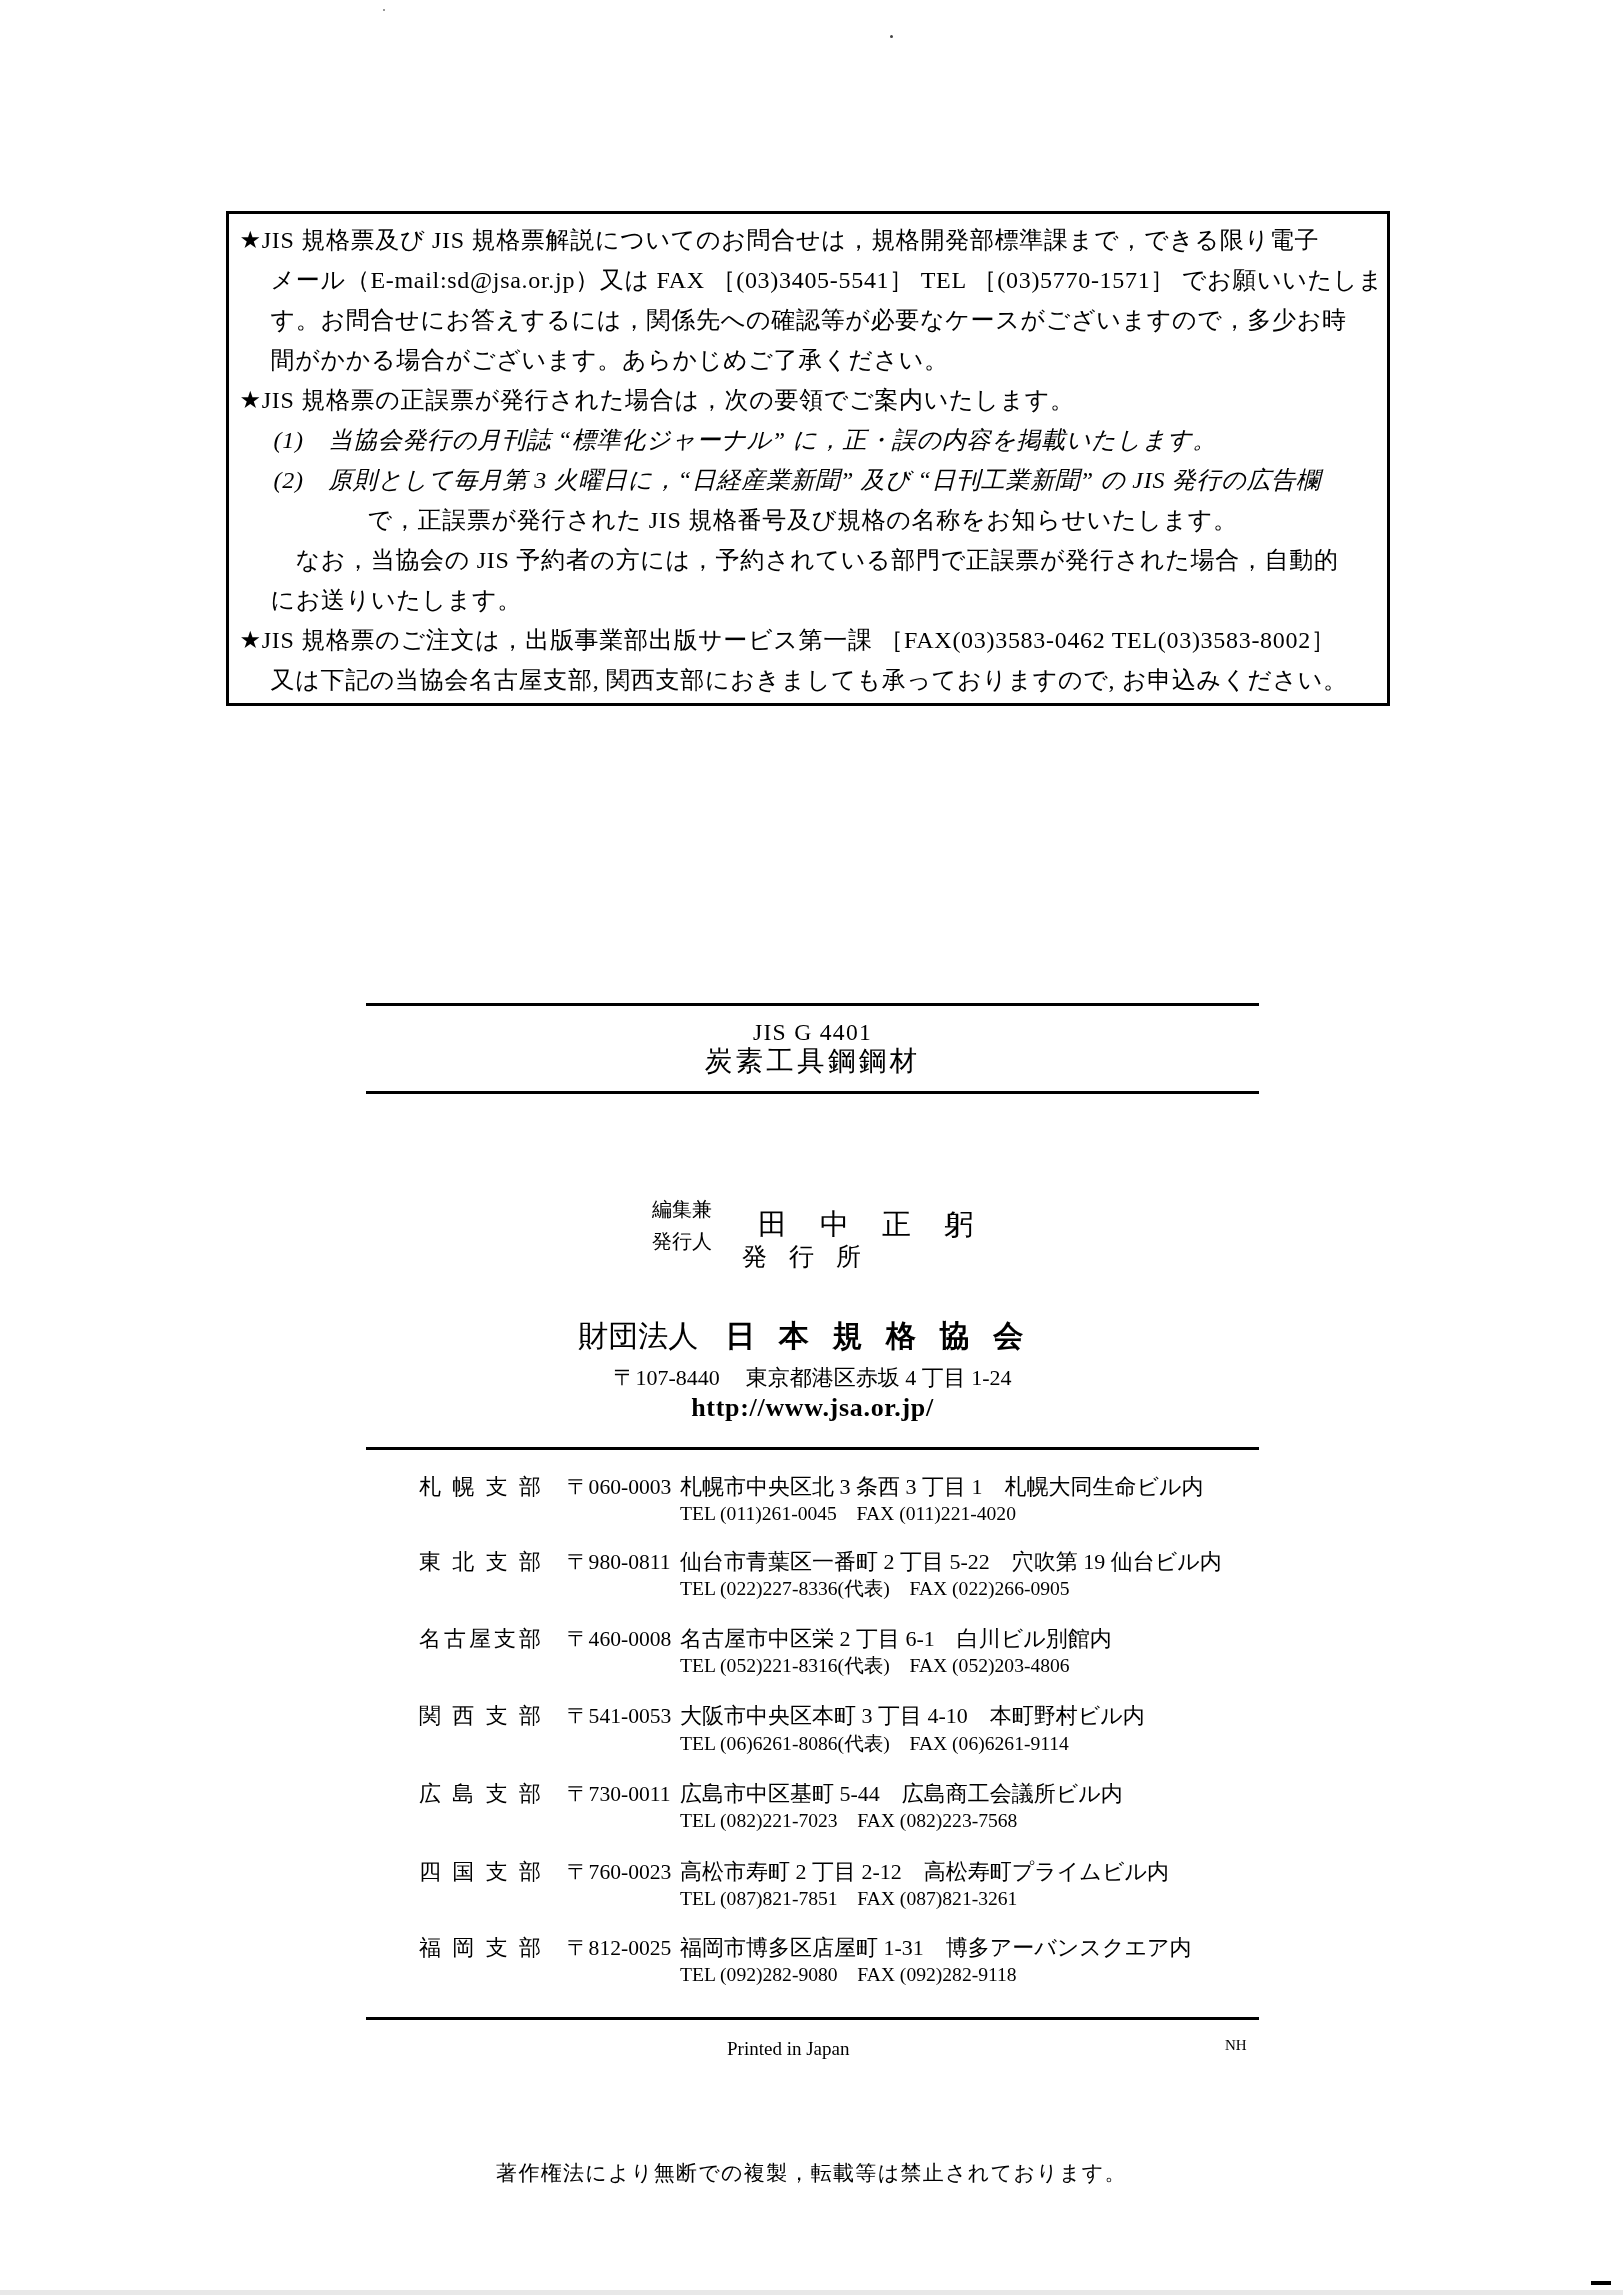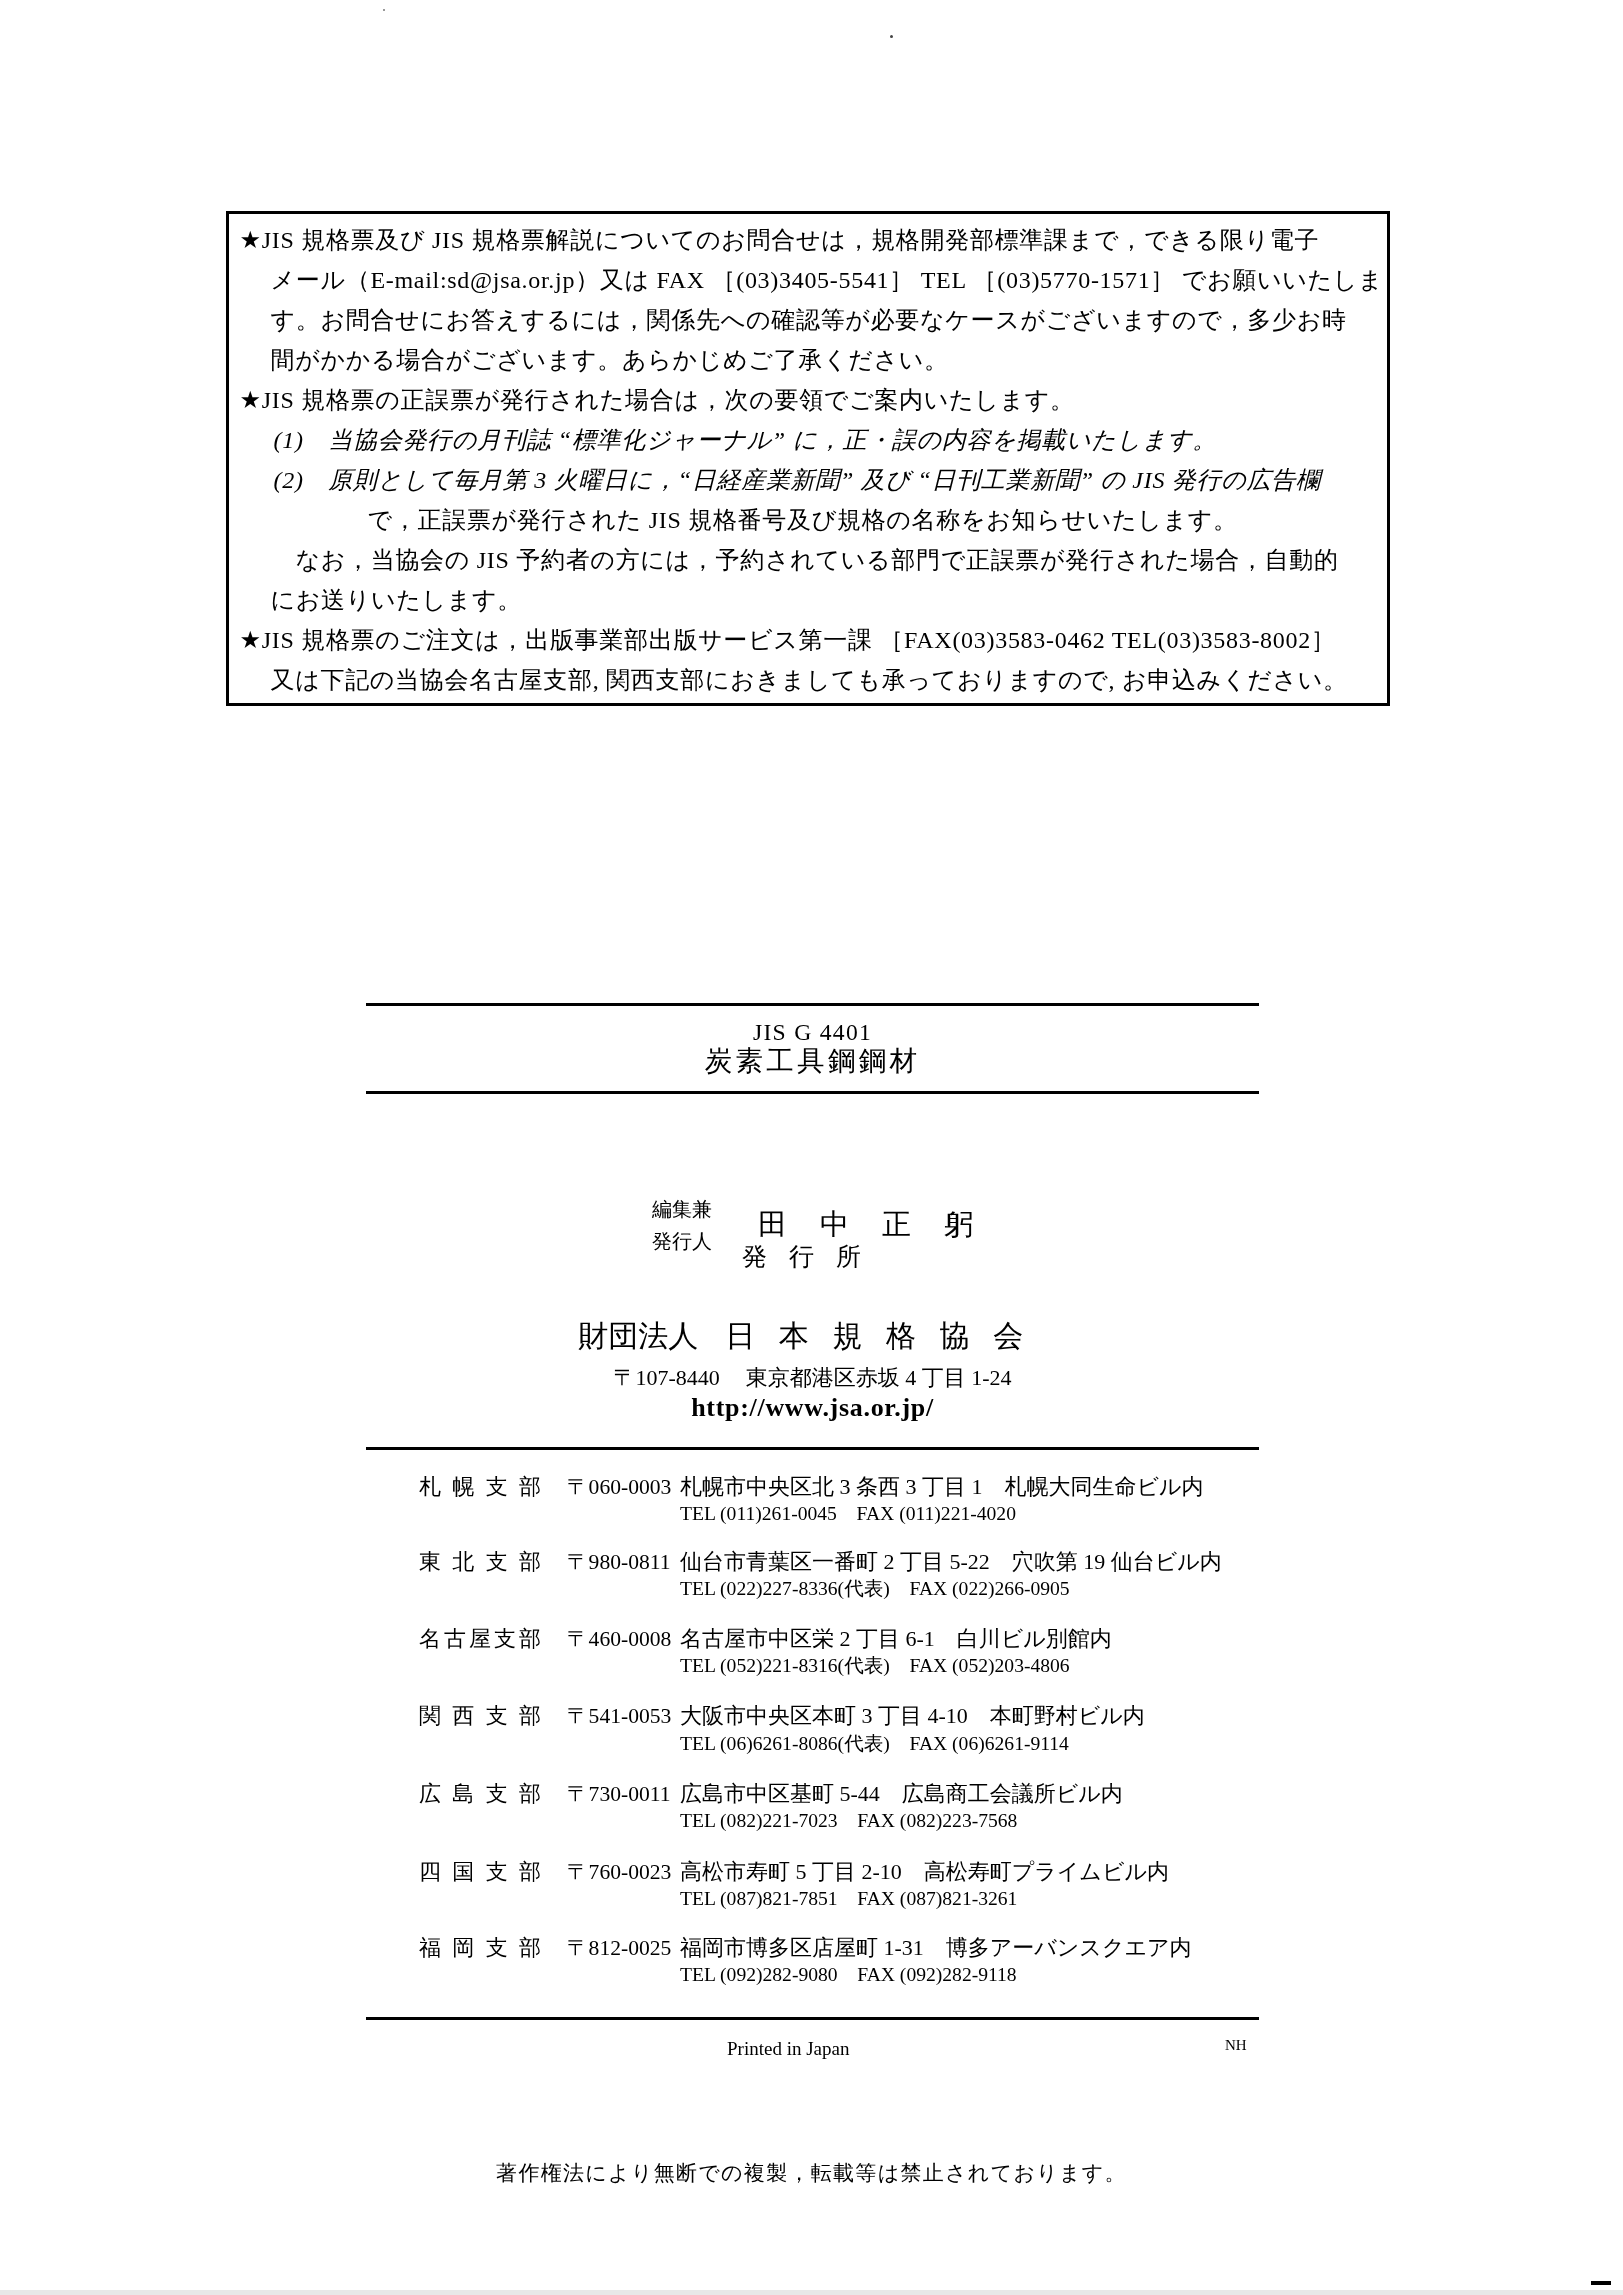--- a/index.html
+++ b/index.html
@@ -44,21 +44,21 @@
     text-align: center;
     line-height: 1.15;
     white-space: nowrap;
   }
   .std-num   { font-size: 23.6px; letter-spacing: 1.3px; }
   .std-title { font-size: 27.5px; letter-spacing: 3.3px; }
   .edition   { font-size: 22px; }
   .edition .gap { display: inline-block; width: 43px; }
   .pub-label { font-size: 25px; letter-spacing: 22px; }
   .pub-name  { font-size: 30px; }
-  .pub-name .org { letter-spacing: 23.6px; margin-left: 27px; }
+  .pub-name .org { letter-spacing: 23.6px; margin-left: 27px; font-weight: bold; }
   .pub-addr  { font-size: 22px; }
   .pub-addr .gap { display: inline-block; width: 26px; }
   .pub-url   { font-size: 26px; font-weight: bold; letter-spacing: 0.7px; }
   
   .editor-roles {
     position: absolute;
     left: 652px; top: 1193px;
     font-size: 20px; line-height: 32px;
     white-space: nowrap;
   }
@@ -168,21 +168,21 @@
   <div class="branch" style="top:1779px">
     <span class="bn">広島支部</span>
     <span class="bp">〒730-0011</span>
     <span class="ba">広島市中区基町 5-44　広島商工会議所ビル内</span>
   </div>
   <div class="btel" style="top:1807px">TEL (082)221-7023　FAX (082)223-7568</div>
 
   <div class="branch" style="top:1857px">
     <span class="bn">四国支部</span>
     <span class="bp">〒760-0023</span>
-    <span class="ba">高松市寿町 5 丁目 2-10　高松寿町プライムビル内</span>
+    <span class="ba">高松市寿町 2 丁目 2-12　高松寿町プライムビル内</span>
   </div>
   <div class="btel" style="top:1885px">TEL (087)821-7851　FAX (087)821-3261</div>
 
   <div class="branch" style="top:1933px">
     <span class="bn">福岡支部</span>
     <span class="bp">〒812-0025</span>
     <span class="ba">福岡市博多区店屋町 1-31　博多アーバンスクエア内</span>
   </div>
   <div class="btel" style="top:1961px">TEL (092)282-9080　FAX (092)282-9118</div>
 

